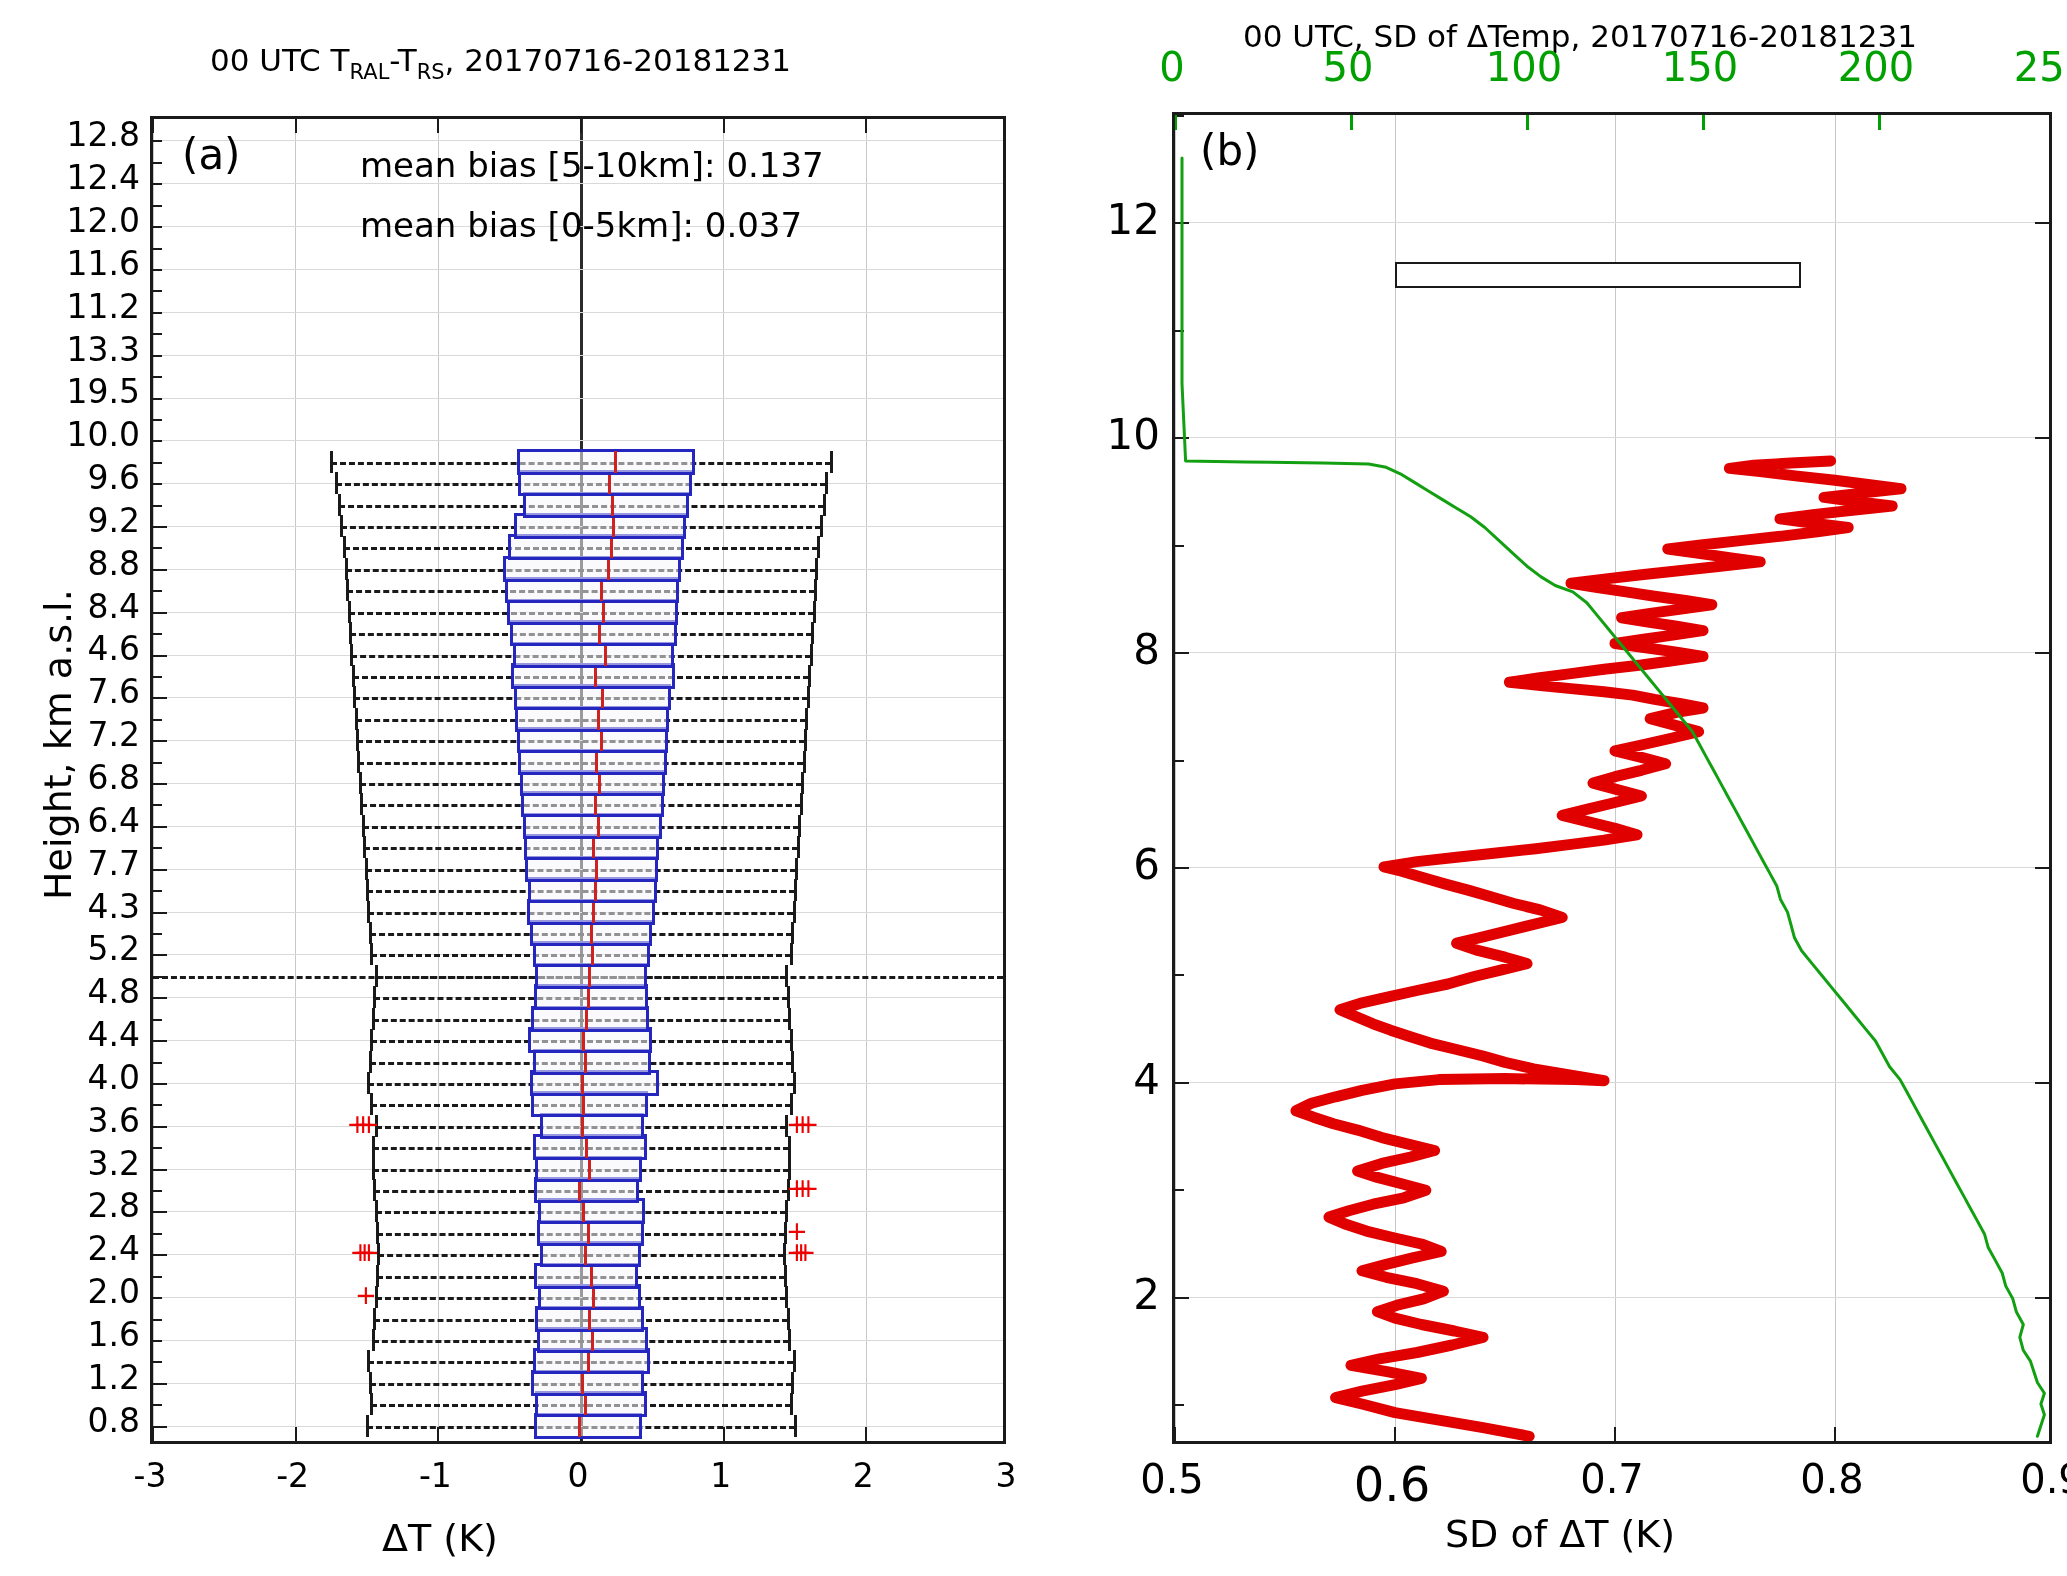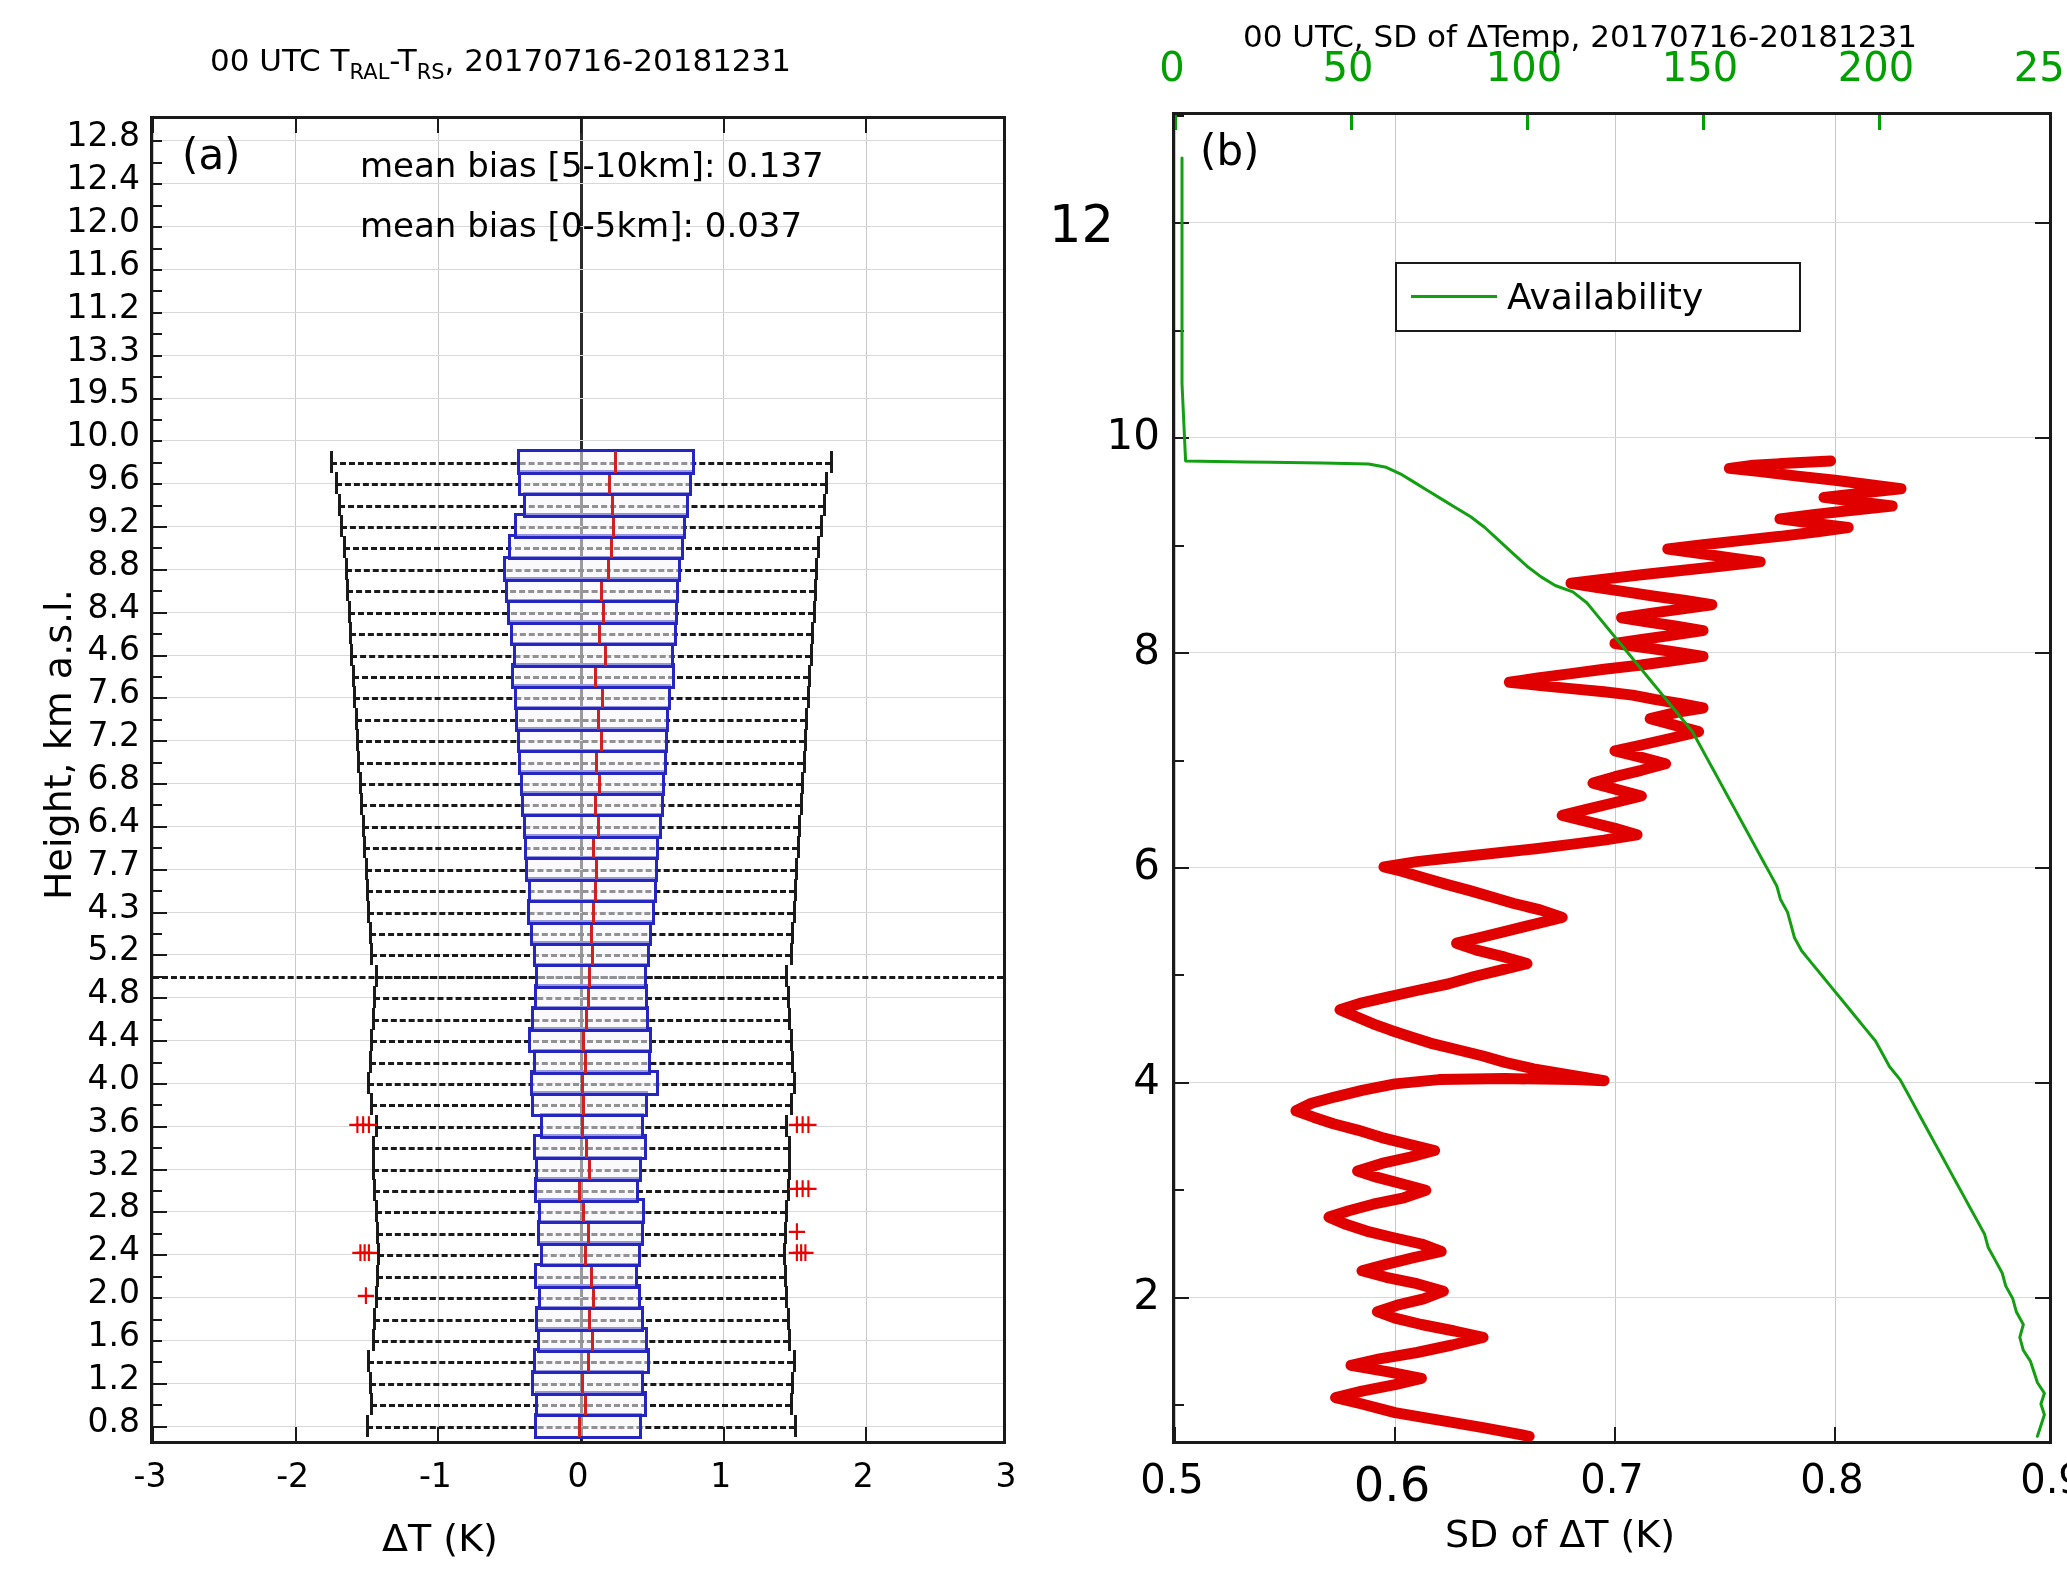--- a/index.html
+++ b/index.html
@@ -621,28 +621,24 @@
         <div class="tickTg" style="left:702.5px;"></div>
         <svg width="880" height="1332" style="position:absolute;left:0;top:0;">
           <polyline points="354.2,1321.3 308.0,1312.7 264.0,1305.1 220.0,1297.6 187.0,1289.0 160.6,1282.6 187.0,1276.1 220.0,1269.7 246.4,1263.3 213.4,1256.8 176.0,1250.4 204.6,1243.9 242.0,1237.5 277.2,1230.0 308.0,1222.4 279.4,1216.0 246.4,1209.5 220.0,1203.1 202.4,1196.7 222.2,1190.2 248.6,1183.8 268.4,1176.2 242.0,1168.7 211.2,1162.3 187.0,1155.8 211.2,1149.4 237.6,1142.9 266.2,1136.5 246.4,1129.0 217.8,1122.5 191.4,1116.1 171.6,1109.6 154.0,1102.1 173.8,1095.7 198.0,1089.2 228.8,1082.8 250.8,1075.3 226.6,1068.8 202.4,1062.4 182.6,1055.9 206.8,1048.4 235.4,1042.0 259.6,1035.5 233.2,1029.1 206.8,1022.6 182.6,1015.1 158.4,1008.7 138.6,1002.2 121.0,995.8 136.4,988.3 160.6,981.8 187.0,975.4 220.0,968.9 264.0,964.6 330.0,963.6 400.4,964.6 429.0,965.7 396.0,960.3 358.6,953.9 330.0,947.4 308.0,941.0 281.6,934.5 255.2,928.1 235.4,921.7 215.6,915.2 198.0,908.8 182.6,902.3 165.0,894.8 184.8,888.4 213.4,881.9 242.0,875.5 272.8,869.0 299.2,861.5 325.6,855.1 352.0,848.6 330.0,842.2 303.6,835.7 281.6,828.2 308.0,821.8 334.4,815.3 360.8,808.9 387.2,802.4 365.2,794.9 338.8,788.5 316.8,782.0 294.8,775.6 270.6,769.1 248.6,762.7 226.6,756.2 209.0,751.9 242.0,746.6 281.6,742.3 321.2,738.0 360.8,733.7 396.0,729.4 429.0,725.1 462.0,719.7 440.0,713.3 413.6,706.8 387.2,700.4 413.6,693.9 440.0,687.5 466.4,681.0 442.2,674.6 418.0,668.1 440.0,661.7 466.4,655.3 490.6,648.8 466.4,642.4 440.0,635.9 468.6,629.5 497.2,623.0 523.6,616.6 499.4,610.1 475.2,603.7 501.6,597.3 528.0,593.0 506.0,588.7 479.6,584.4 457.6,580.1 429.0,576.8 396.0,573.6 363.0,570.4 334.4,567.2 363.0,562.9 396.0,558.6 429.0,554.3 466.4,550.0 497.2,545.7 528.0,541.4 501.6,537.1 470.8,532.8 440.0,528.5 468.6,524.2 499.4,519.9 528.0,515.6 501.6,511.3 473.0,507.0 446.6,502.7 475.2,498.4 506.0,494.1 536.8,489.8 510.4,485.5 479.6,481.2 451.0,476.9 422.4,472.6 396.0,468.3 429.0,464.1 466.4,459.8 506.0,455.5 545.6,451.2 585.2,446.9 554.4,442.6 523.6,438.3 492.8,434.0 528.0,429.7 567.6,425.4 607.2,421.1 642.4,416.8 673.2,412.5 638.0,408.2 605.0,403.9 638.0,399.6 677.6,395.3 717.2,391.0 682.0,386.7 649.0,382.4 686.4,378.1 726.0,373.8 693.0,369.5 660.0,365.2 620.4,360.9 585.2,356.6 554.4,353.4 578.6,350.2 616.0,348.0 655.6,345.9" fill="none" stroke="#e00000" stroke-width="11" stroke-linejoin="round" stroke-linecap="round"></polyline>
           <polyline points="862.4,1321.3 865.9,1310.5 869.4,1299.8 865.9,1289.0 869.4,1278.3 862.4,1267.5 858.9,1256.8 855.4,1246.1 848.3,1235.3 844.8,1222.4 848.3,1209.5 841.3,1196.7 837.8,1183.8 830.7,1170.9 827.2,1158.0 820.2,1145.1 813.1,1132.2 809.6,1119.3 802.6,1106.4 795.5,1093.5 788.5,1080.6 781.4,1067.7 774.4,1054.9 767.4,1042.0 760.3,1029.1 753.3,1016.2 746.2,1003.3 739.2,990.4 732.2,977.5 725.1,964.6 714.6,951.7 707.5,938.8 700.5,926.0 689.9,913.1 679.4,900.2 668.8,887.3 658.2,874.4 647.7,861.5 637.1,848.6 626.6,835.7 619.5,822.8 616.0,809.9 612.5,797.1 605.4,784.2 601.9,771.3 594.9,758.4 587.8,745.5 580.8,732.6 573.8,719.7 566.7,706.8 559.7,693.9 552.6,681.0 545.6,668.1 538.6,655.3 531.5,642.4 524.5,629.5 517.4,616.6 506.9,603.7 496.3,590.8 485.8,577.9 475.2,565.0 464.6,552.1 454.1,539.2 443.5,526.4 433.0,513.5 422.4,500.6 411.8,487.7 397.8,476.9 380.2,470.5 366.1,461.9 352.0,451.2 337.9,438.3 323.8,425.4 309.8,412.5 295.7,401.7 281.6,393.2 267.5,384.6 253.4,376.0 239.4,367.4 225.3,358.8 211.2,352.3 193.6,349.1 147.8,348.0 70.4,347.0 10.6,345.9 7.0,268.5 7.0,161.1 7.0,43.0" fill="none" stroke="#12a012" stroke-width="3" stroke-linejoin="round" stroke-linecap="round"></polyline>
         </svg>
       </div>
 
     <div class="txt panlbl" style="left:1200px;top:126px;">(b)</div>
 
     <div class="legend" style="left:1395px;top:262px;width:372px;">
-      <div class="lgrow">
-        <span class="lgline lggrn"></span>
-        <span class="lgtxt">Availability</span>
-      </div>
     </div>
 
     <div id="bYTicks">
-        <div class="txt ticklbl right" style="left:996px;top:195.41935483870975px;width:118px;font-size:51px;">12</div>
+        <div class="txt ticklbl right" style="left:1042px;top:195.41935483870975px;width:118px;font-size:42px;">12</div>
         <div class="txt ticklbl right" style="left:1042px;top:410.258064516129px;width:118px;font-size:42px;">10</div>
         <div class="txt ticklbl right" style="left:1042px;top:625.0967741935483px;width:118px;font-size:42px;">8</div>
         <div class="txt ticklbl right" style="left:1042px;top:839.9354838709677px;width:118px;font-size:42px;">6</div>
         <div class="txt ticklbl right" style="left:1042px;top:1054.774193548387px;width:118px;font-size:42px;">4</div>
         <div class="txt ticklbl right" style="left:1042px;top:1269.6129032258063px;width:118px;font-size:42px;">2</div>
       </div>
     <div id="bXTicks">
         <div class="txt ticklbl center" style="left:1092px;top:1456px;width:160px;font-size:40px;">0.5</div>
         <div class="txt ticklbl center" style="left:1312px;top:1456px;width:160px;font-size:48px;">0.6</div>
         <div class="txt ticklbl center" style="left:1532px;top:1456px;width:160px;font-size:40px;">0.7</div>

